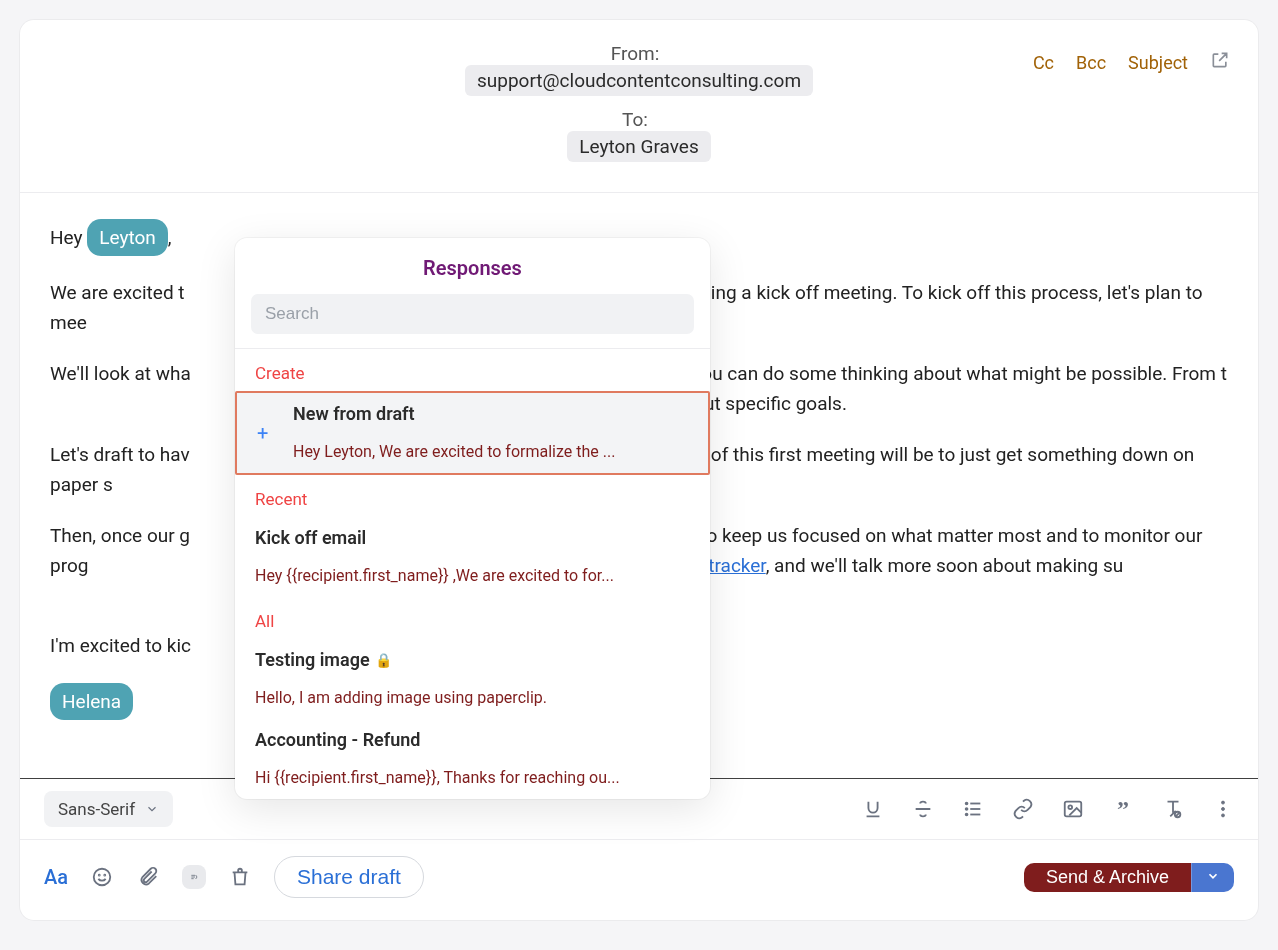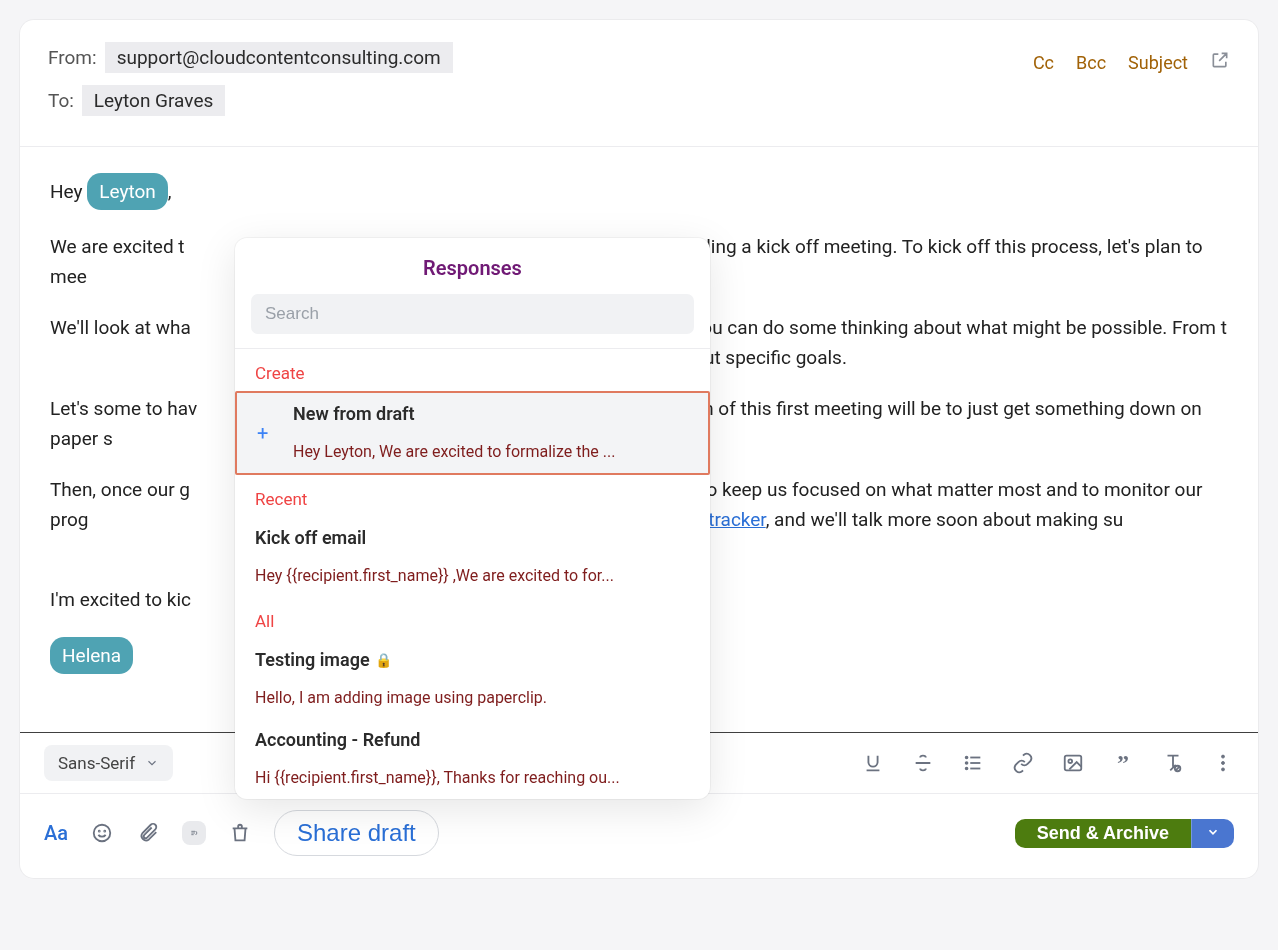--- a/index.html
+++ b/index.html
@@ -18,26 +18,26 @@
     max-width: 1240px;
     margin: 0 auto;
     position: relative;
   }
   
   .header {
     padding: 22px 28px 18px 28px;
     border-bottom: 1px solid #ececef;
     position: relative;
   }
-  .header-row { display: flex; align-items: center; margin-bottom: 12px; }
+  .header-row { display: flex; align-items: center; margin-bottom: 12px; flex-direction: column; }
   .header-row:last-child { margin-bottom: 0; }
   .field-label { font-size: 19px; color: #555; margin-right: 8px; }
   .chip-gray {
     background: #ececef;
-    border-radius: 0;
+    border-radius: 6px;
     padding: 4px 12px;
     font-size: 19px;
     color: #2b2b2b;
   }
   .header-right {
     position: absolute;
     right: 28px;
     top: 30px;
     display: flex;
     gap: 22px;
@@ -177,37 +177,37 @@
   .template-active {
     background: #e9eaed;
     border-radius: 8px;
     padding: 6px 8px;
   }
   .share-draft-btn {
     border: 1px solid #d6d9de;
     background: #fff;
     border-radius: 999px;
     padding: 8px 22px;
-    font-size: 24px;
+    font-size: 21px;
     color: #2a6fd6;
     cursor: pointer;
   }
   .send-group {
     display: flex;
     border-radius: 10px;
     overflow: hidden;
     margin-left: auto;
   }
   .send-btn {
-    background: #4d7c0f;
+    background: #7f1d1d;
     color: #fff;
     border: none;
     padding: 4px 22px;
     font-size: 18px;
-    font-weight: 700;
+    font-weight: 400;
     cursor: pointer;
   }
   .send-caret {
     background: #4a76d0;
     border: none;
     border-left: 1px solid rgba(255,255,255,0.25);
     padding: 0 14px;
     color: #fff;
     cursor: pointer;
   }
@@ -243,21 +243,21 @@
     <p>
       <span>Hey </span><span class="pill">Leyton</span><span>,</span>
     </p>
     <p>
       <span>We are excited t</span><span style="display:inline-block;width:470px;"></span><span>cheduling a kick off meeting. To kick off this process, let's plan to mee</span>
     </p>
     <p>
       <span>We'll look at wha</span><span style="display:inline-block;width:470px;"></span><span>hat you can do some thinking about what might be possible. From t</span><span style="display:inline-block;width:470px;"></span><span>ming weeks to hash out specific goals.</span>
     </p>
     <p>
-      <span>Let's some to hav</span><span style="display:inline-block;width:470px;"></span><span>e aim of this first meeting will be to just get something down on paper s</span><span style="display:inline-block;width:470px;"></span><span>on.</span>
+      <span>Let's draft to hav</span><span style="display:inline-block;width:470px;"></span><span>e aim of this first meeting will be to just get something down on paper s</span><span style="display:inline-block;width:470px;"></span><span>on.</span>
     </p>
     <p>
       <span>Then, once our g</span><span style="display:inline-block;width:470px;"></span><span>year to keep us focused on what matter most and to monitor our prog</span><span style="display:inline-block;width:470px;"></span><span>using </span><a href="#" class="link">this project tracker</a><span>, and we'll talk more soon about making su</span><span style="display:inline-block;width:470px;"></span><span>ens.)</span>
     </p>
     <p>I'm excited to kic</p>
     <p><span class="pill">Helena</span></p>
   </div>
 
   <div class="responses-popup">
     <div class="popup-title">Responses</div>

